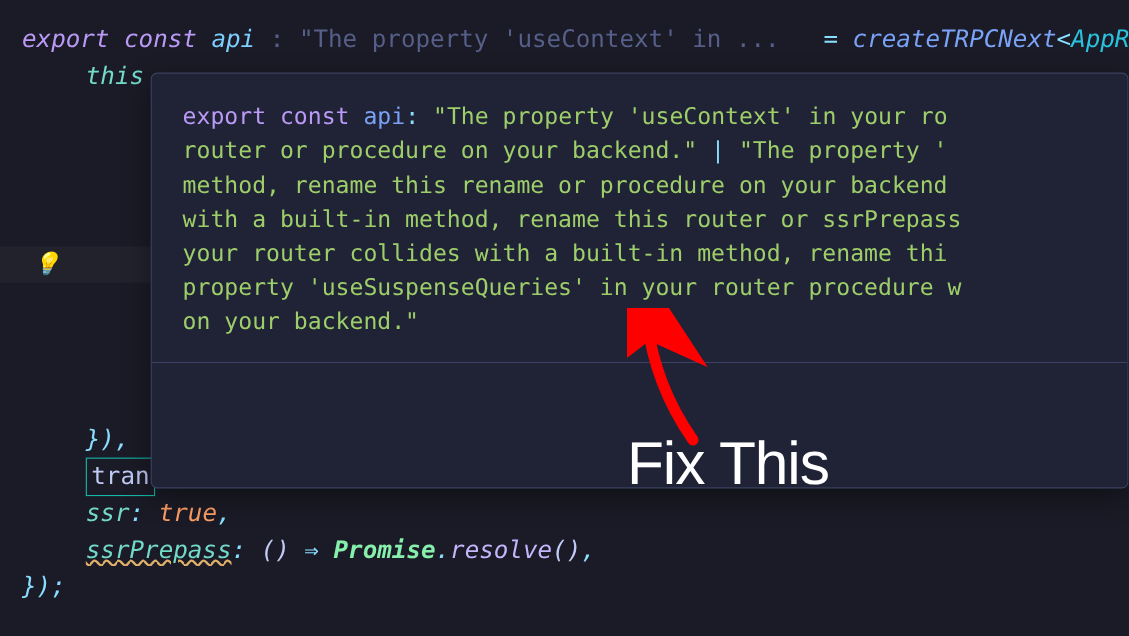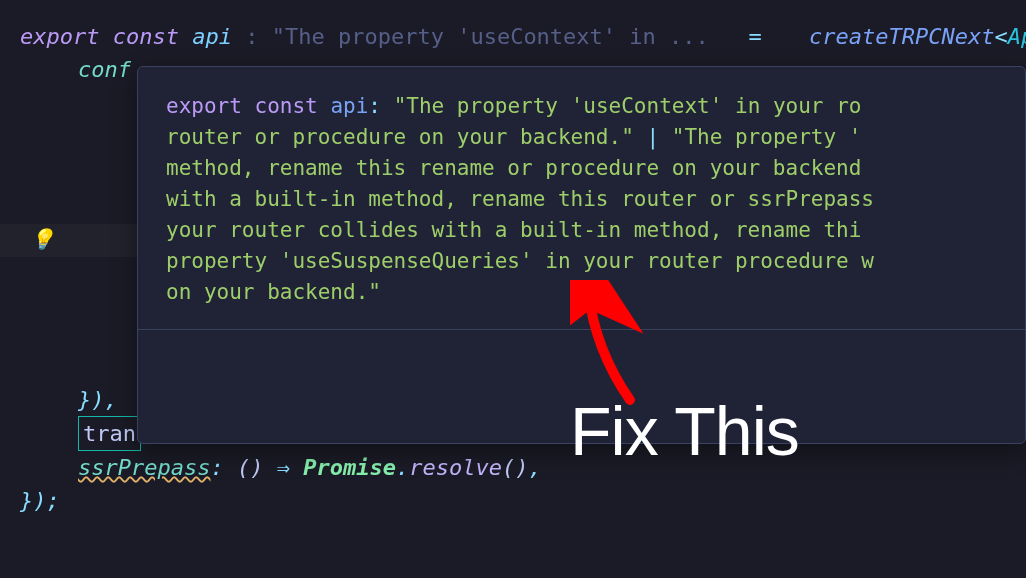--- a/index.html
+++ b/index.html
@@ -26,21 +26,21 @@
     .code-line {
       white-space: pre;
       font-style: italic;
     }
     .kw-export { color: #bb9af7; }
     .kw-const { color: #bb9af7; }
     .var-name { color: #7dcfff; font-style: italic; }
     .punct { color: #89ddff; }
     .type-hint { color: #565f89; font-style: normal; }
     .eq { color: #89ddff; }
-    .fn-name { color: #7aa2f7; font-style: italic; margin-left: 34px; }
+    .fn-name { color: #7aa2f7; font-style: italic; }
     .type-arg { color: #2ac3de; font-style: italic; }
     .prop { color: #73daca; }
     .prop-wavy { color: #73daca; font-style: italic; text-decoration: underline wavy #e0af68; text-decoration-thickness: 2px; }
     .bool { color: #ff9e64; }
     .paren { color: #c0caf5; }
     .arrow { color: #89ddff; }
     .cls { color: #86efac; font-style: italic; font-weight: bold; }
     .method { color: #c4b5fd; font-style: italic; }
     
     .gutter-bulb {
@@ -113,57 +113,58 @@
       color: #c0caf5;
       font-style: normal;
     }
     
     .annotation {
       position: absolute;
       left: 570px;
       top: 380px;
       z-index: 20;
       font-family: -apple-system, 'Segoe UI', 'Helvetica Neue', sans-serif;
-      font-size: 68px;
+      font-size: 55px;
       font-weight: 300;
       color: #ffffff;
       font-style: normal;
       letter-spacing: -1px;
     }
     .arrow-svg {
       position: absolute;
       left: 570px;
       top: 280px;
       z-index: 20;
     }
   </style>
 </head>
 <body>
 
 <div class="editor">
   <div class="highlight-line"></div>
 
   <div class="code-line"><span class="kw-export">export</span> <span class="kw-const">const</span> <span class="var-name">api</span> <span class="type-hint"><span>: </span><span>"The property 'useContext' in ...</span></span>   <span class="eq">=</span> <span class="fn-name">createTRPCNext</span><span class="punct">&lt;</span><span class="type-arg">AppRouter</span></div>
 
-  <div class="code-line behind-code"><span class="prop">conf</span></div>
+  <div class="code-line behind-code"><span class="prop">this</span></div>
 
   <div class="code-line">&nbsp;</div>
   <div class="code-line">&nbsp;</div>
   <div class="code-line">&nbsp;</div>
   <div class="code-line">&nbsp;</div>
   <div class="code-line">&nbsp;</div>
   <div class="code-line">&nbsp;</div>
   <div class="code-line">&nbsp;</div>
   <div class="code-line">&nbsp;</div>
   <div class="code-line">&nbsp;</div>
 
   <div class="code-line behind-code"><span class="punct">}),</span></div>
 
   <div class="code-line behind-code"><span class="tran-box">tran</span></div>
 
+  <div class="code-line behind-code"><span class="prop">ssr</span><span class="punct">:</span> <span class="bool">true</span><span class="punct">,</span></div>
 
   <div class="code-line behind-code"><span class="prop-wavy">ssrPrepass</span><span class="punct">:</span> <span class="paren">()</span> <span class="arrow">⇒</span> <span class="cls">Promise</span><span class="punct">.</span><span class="method">resolve</span><span class="paren">()</span><span class="punct">,</span></div>
 
   <div class="code-line"><span class="punct">});</span></div>
 
   <div class="gutter-bulb">💡</div>
 </div>
 
 <div class="tooltip">
   <div class="tooltip-content"><span class="tt-kw">export</span> <span class="tt-kw">const</span> <span class="tt-var">api</span><span class="tt-punct">:</span> <span class="tt-str">"The property 'useContext' in your ro</span>

